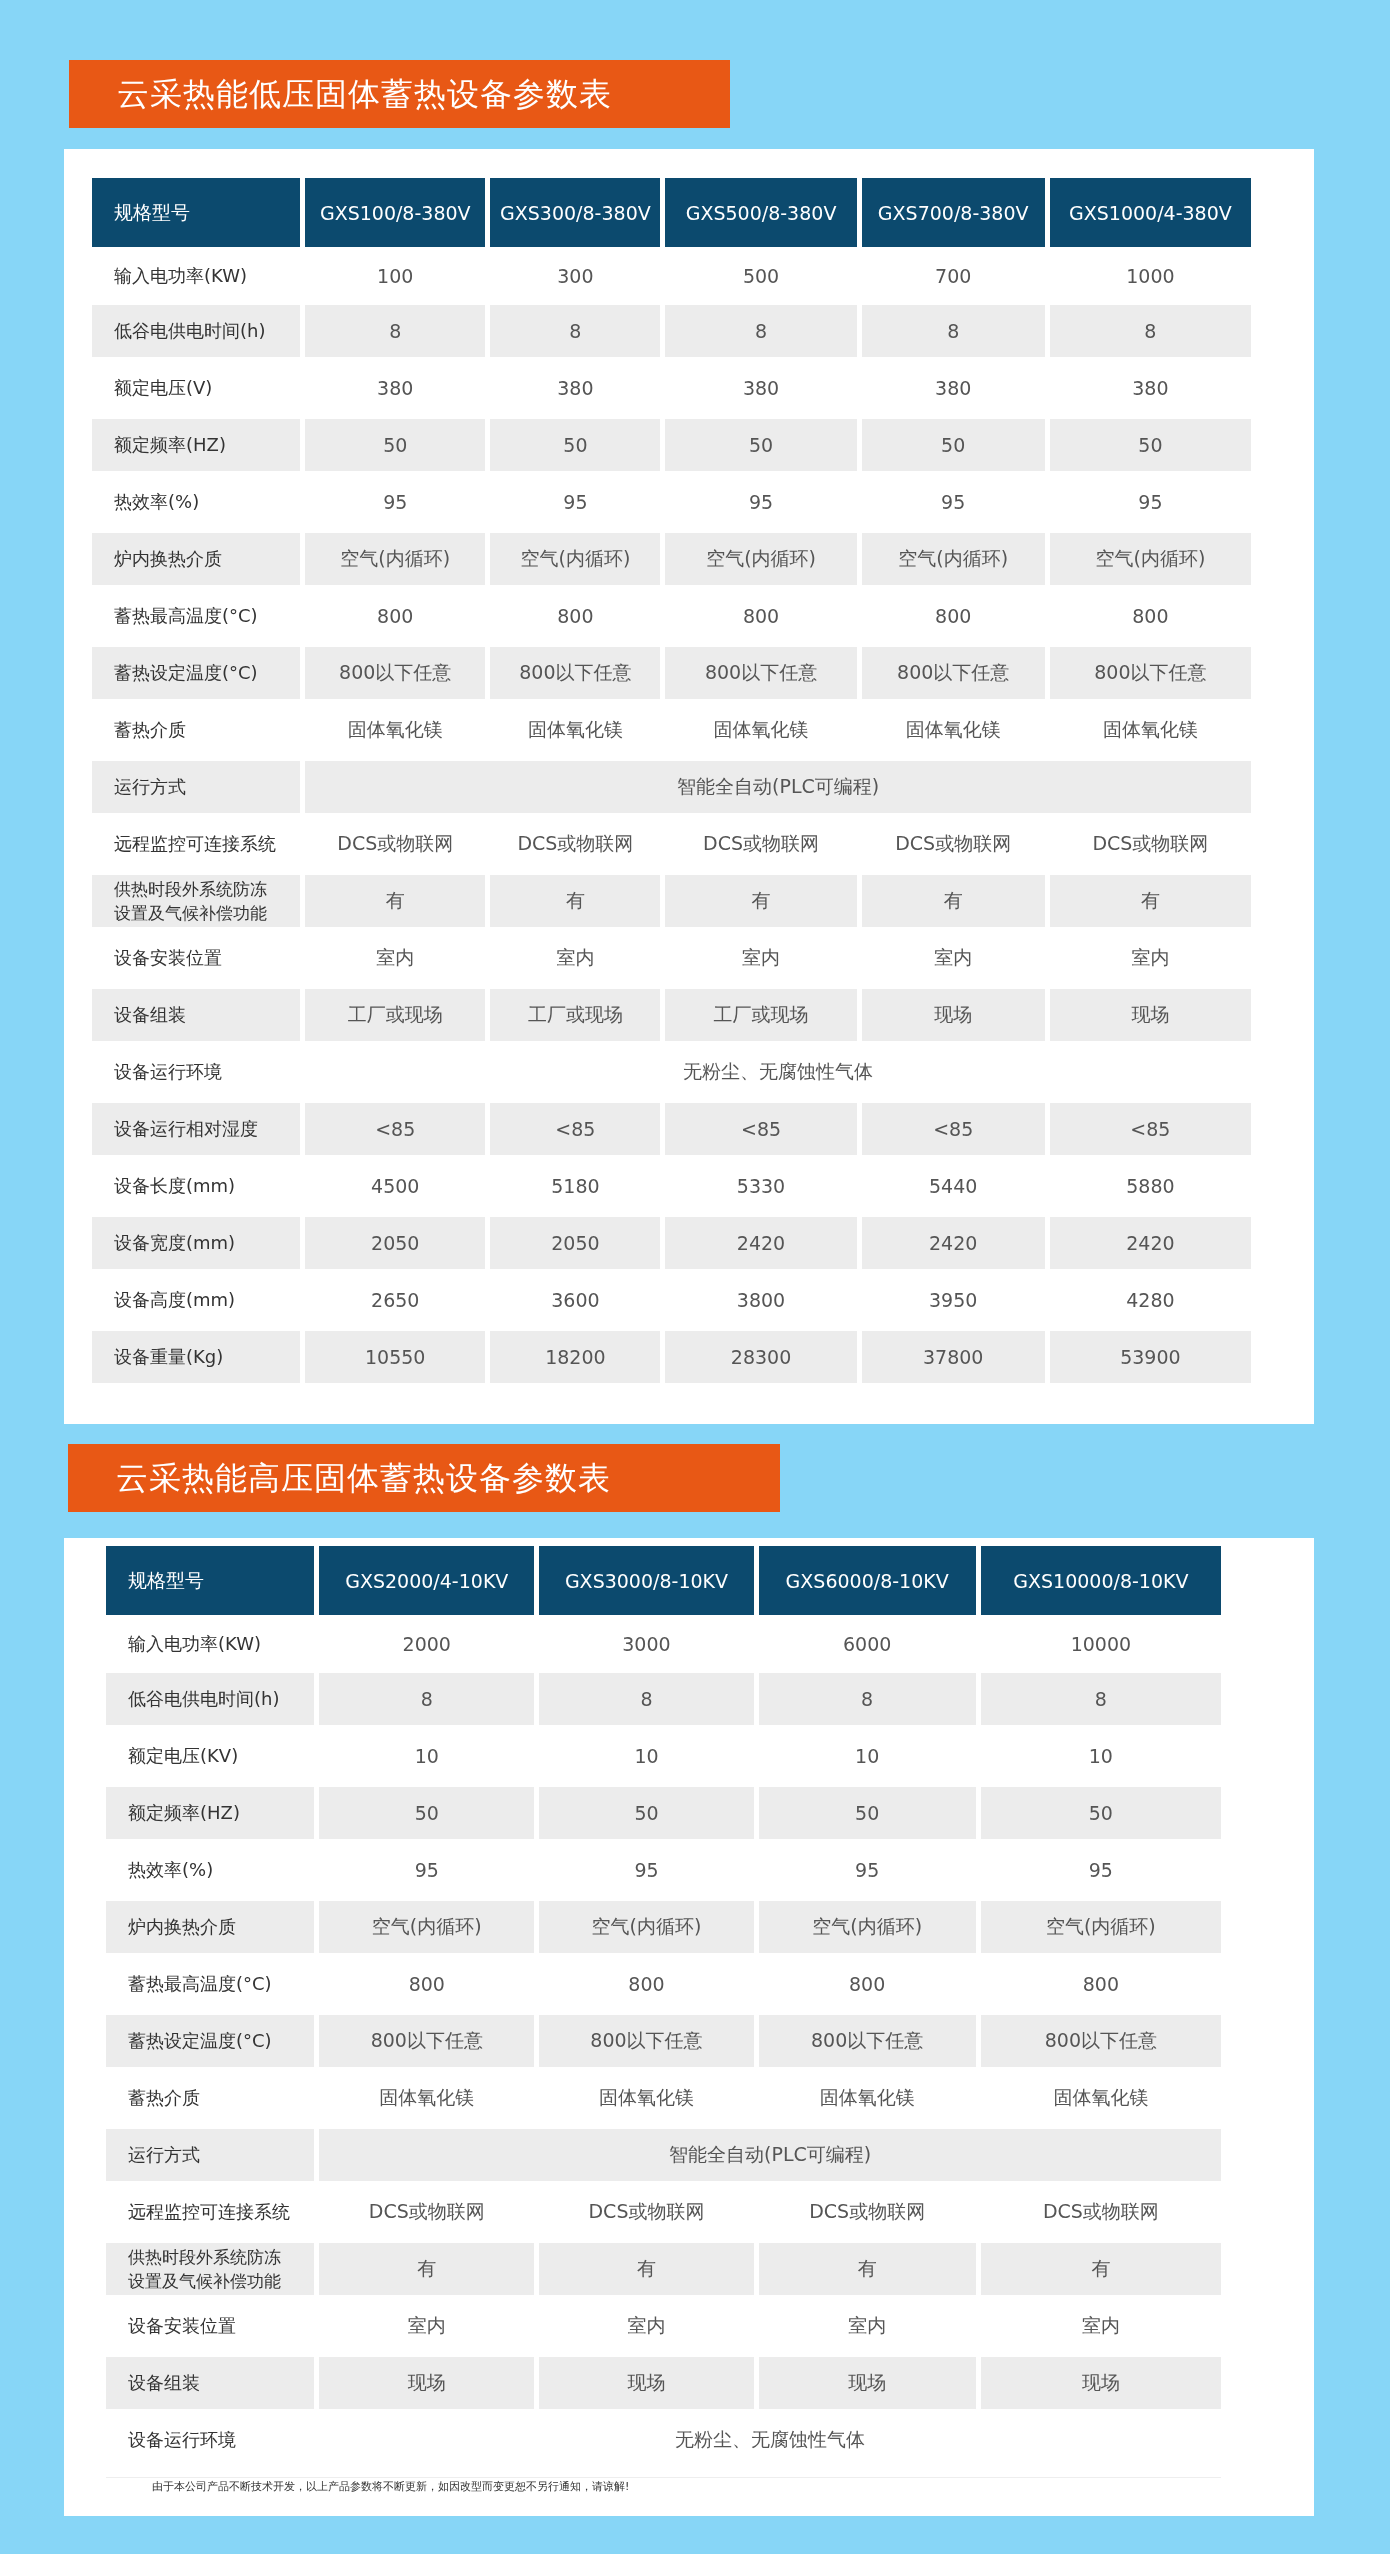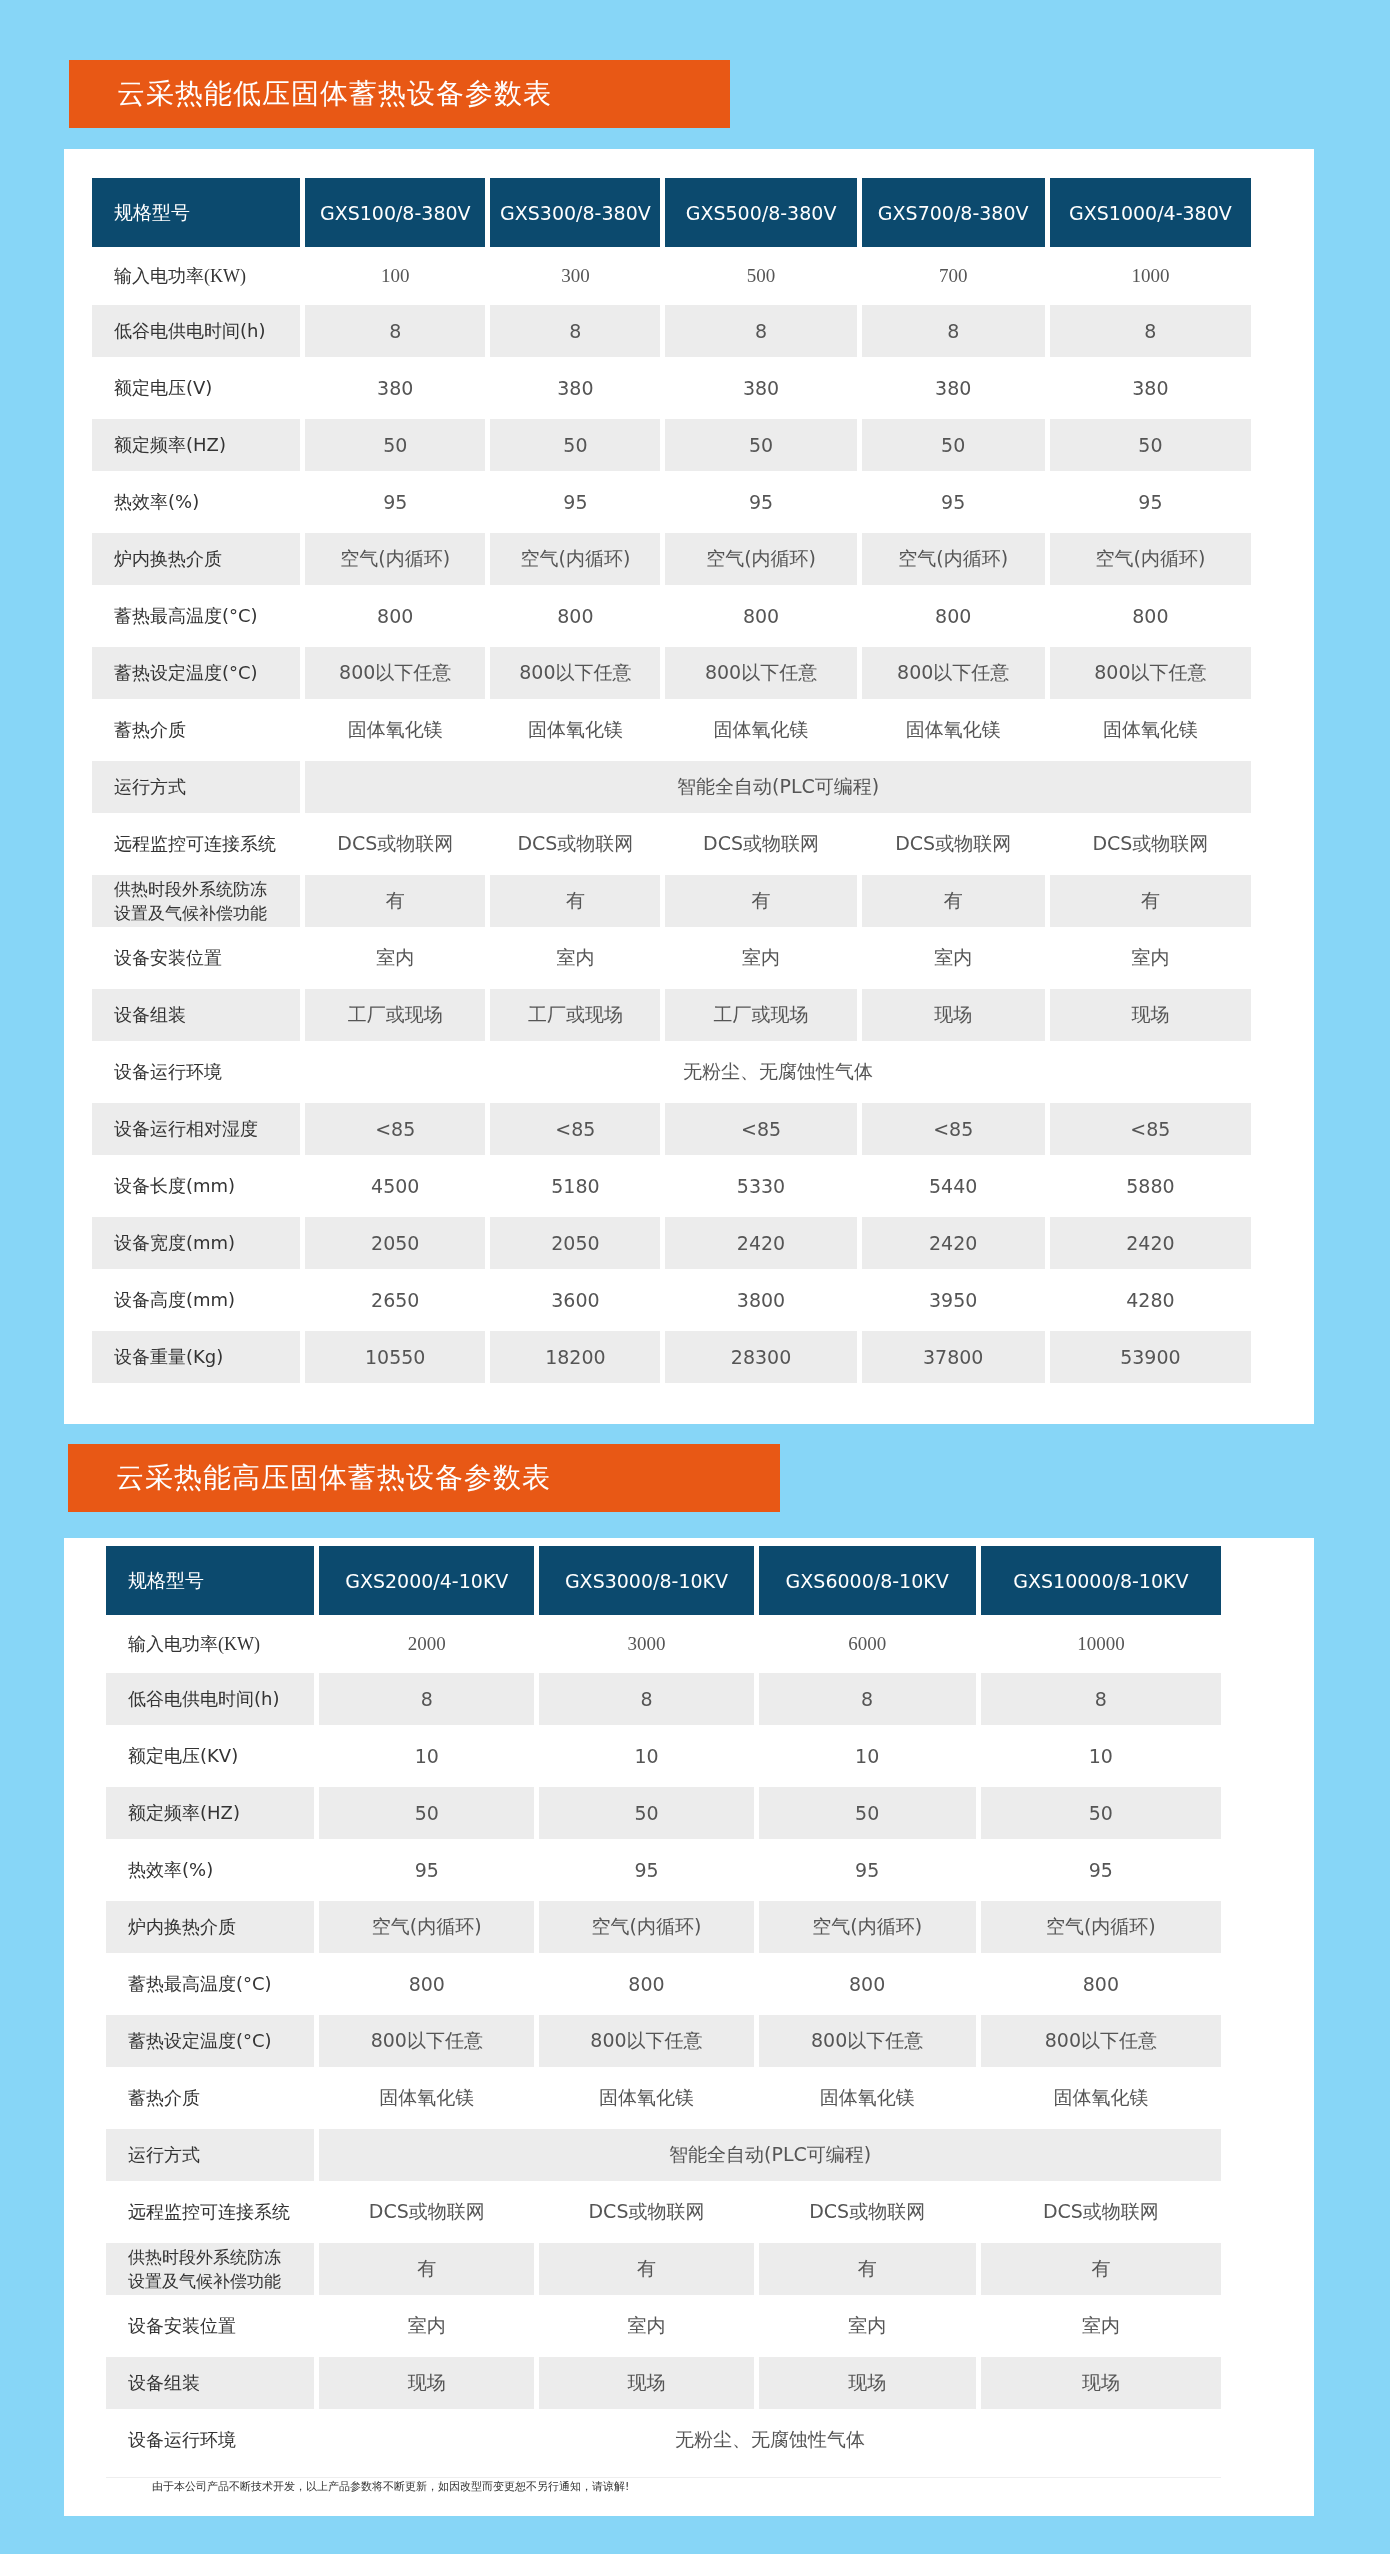--- a/index.html
+++ b/index.html
@@ -7,21 +7,21 @@
     width: 1390px; height: 2554px;
     background: #87d6f7;
     position: relative;
     overflow: hidden;
     font-family: "DejaVu Sans", "Liberation Sans", sans-serif;
   }
   .title-box {
     position: absolute;
     background: #e85815;
     color: #ffffff;
-    font-size: 28px;
+    font-size: 32px;
     line-height: 68px;
     height: 68px;
     box-sizing: border-box;
     padding-left: 48px;
     letter-spacing: 1px;
     white-space: nowrap;
   }
   .panel {
     position: absolute;
     background: #ffffff;
@@ -51,21 +51,21 @@
   table.spec th.label-head { text-align: left; padding-left: 22px; }
   table.spec td.label {
     text-align: left;
     padding-left: 22px;
     color: #333333;
     font-size: 18px;
     white-space: normal;
     line-height: 24px;
   }
   table.spec tr.white td { height: 62px; background: #ffffff; }
-  table.spec tr.white.first td { height: 58px; font-family: Liberation Serif, serif; }
+  table.spec tr.white.first td { height: 58px; }
   table.spec tr.grey td { height: 52px; background: #ececec; }
   .footnote-line {
     position: absolute;
     height: 1px;
     background: #eeeeee;
   }
   .footnote {
     position: absolute;
     font-size: 11px;
     color: #333333;

